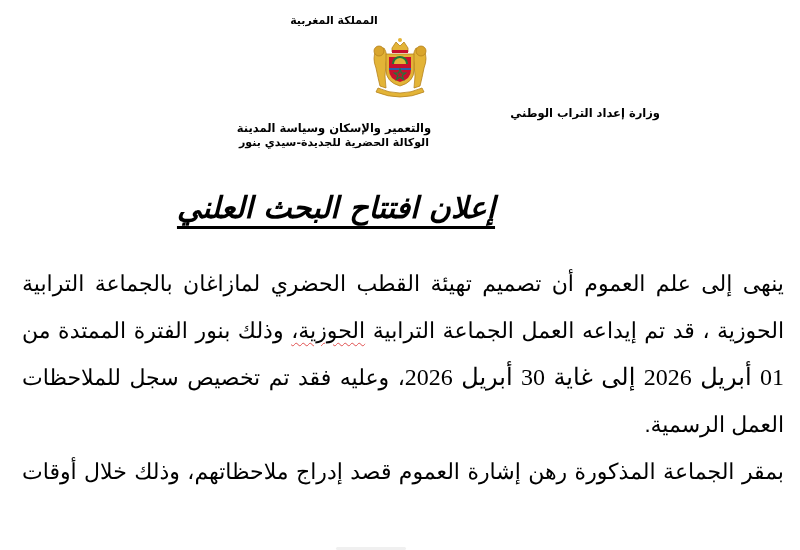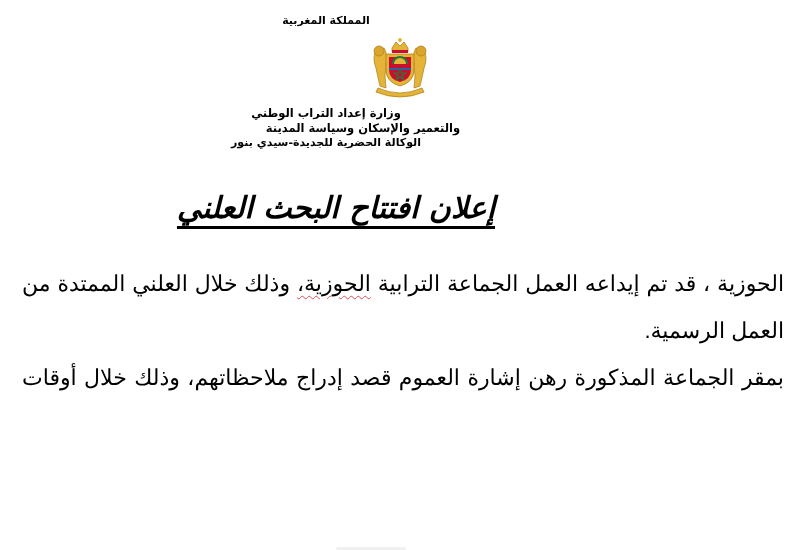--- a/index.html
+++ b/index.html
@@ -15,43 +15,44 @@
       font-family: "DejaVu Sans", "Liberation Sans", sans-serif;
       color: #000;
     }
     .header-line {
       position: absolute;
       left: 0;
       width: 652px;
       text-align: center;
       direction: rtl;
       white-space: nowrap;
+      padding-left: 8px;
     }
     #kingdom {
       top: 14px;
       font-size: 11px;
       font-weight: bold;
     }
     #emblem {
       position: absolute;
       left: 370px;
       top: 36px;
       width: 60px;
       height: 62px;
     }
     #ministry1 {
       top: 106px;
       font-size: 11.5px;
       font-weight: bold;
+      text-align: right;
     }
     #ministry2 {
       top: 121px;
       font-size: 11.5px;
       font-weight: bold;
-      margin-left: 37px;
     }
     #agency {
       top: 136px;
       font-size: 11px;
       font-weight: bold;
     }
     #title {
       position: absolute;
       top: 190px;
       left: 0;
@@ -142,18 +143,20 @@
 
 <div class="header-line" id="ministry1">وزارة إعداد التراب الوطني</div>
 <div class="header-line" id="ministry2">والتعمير والإسكان وسياسة المدينة</div>
 <div class="header-line" id="agency">الوكالة الحضرية للجديدة-سيدي بنور</div>
 
 <div id="title">
   <span>إعلان افتتاح البحث العلني</span>
 </div>
 
 <div id="body-text">
-  <span class="line"><span>الحوزية ، قد تم إيداعه العمل الجماعة الترابية </span><span class="spell">الحوزية،</span><span> وذلك خلال العلني الممتدة من</span></span>
+  <span class="line">ينهى إلى علم العموم أن تصميم تهيئة القطب الحضري لمازاغان بالجماعة الترابية</span>
+  <span class="line"><span>الحوزية ، قد تم إيداعه العمل الجماعة الترابية </span><span class="spell">الحوزية،</span><span> وذلك بنور الفترة الممتدة من</span></span>
+  <span class="line"><span class="serif">01 أبريل 2026 إلى غاية 30 أبريل 2026</span><span>، وعليه فقد تم تخصيص سجل للملاحظات</span></span>
   <span class="line last">العمل الرسمية.</span>
   <span class="line">بمقر الجماعة المذكورة رهن إشارة العموم قصد إدراج ملاحظاتهم، وذلك خلال أوقات</span>
 </div>
 
 <div id="bottom-edge"></div>
 
 </body></html>

